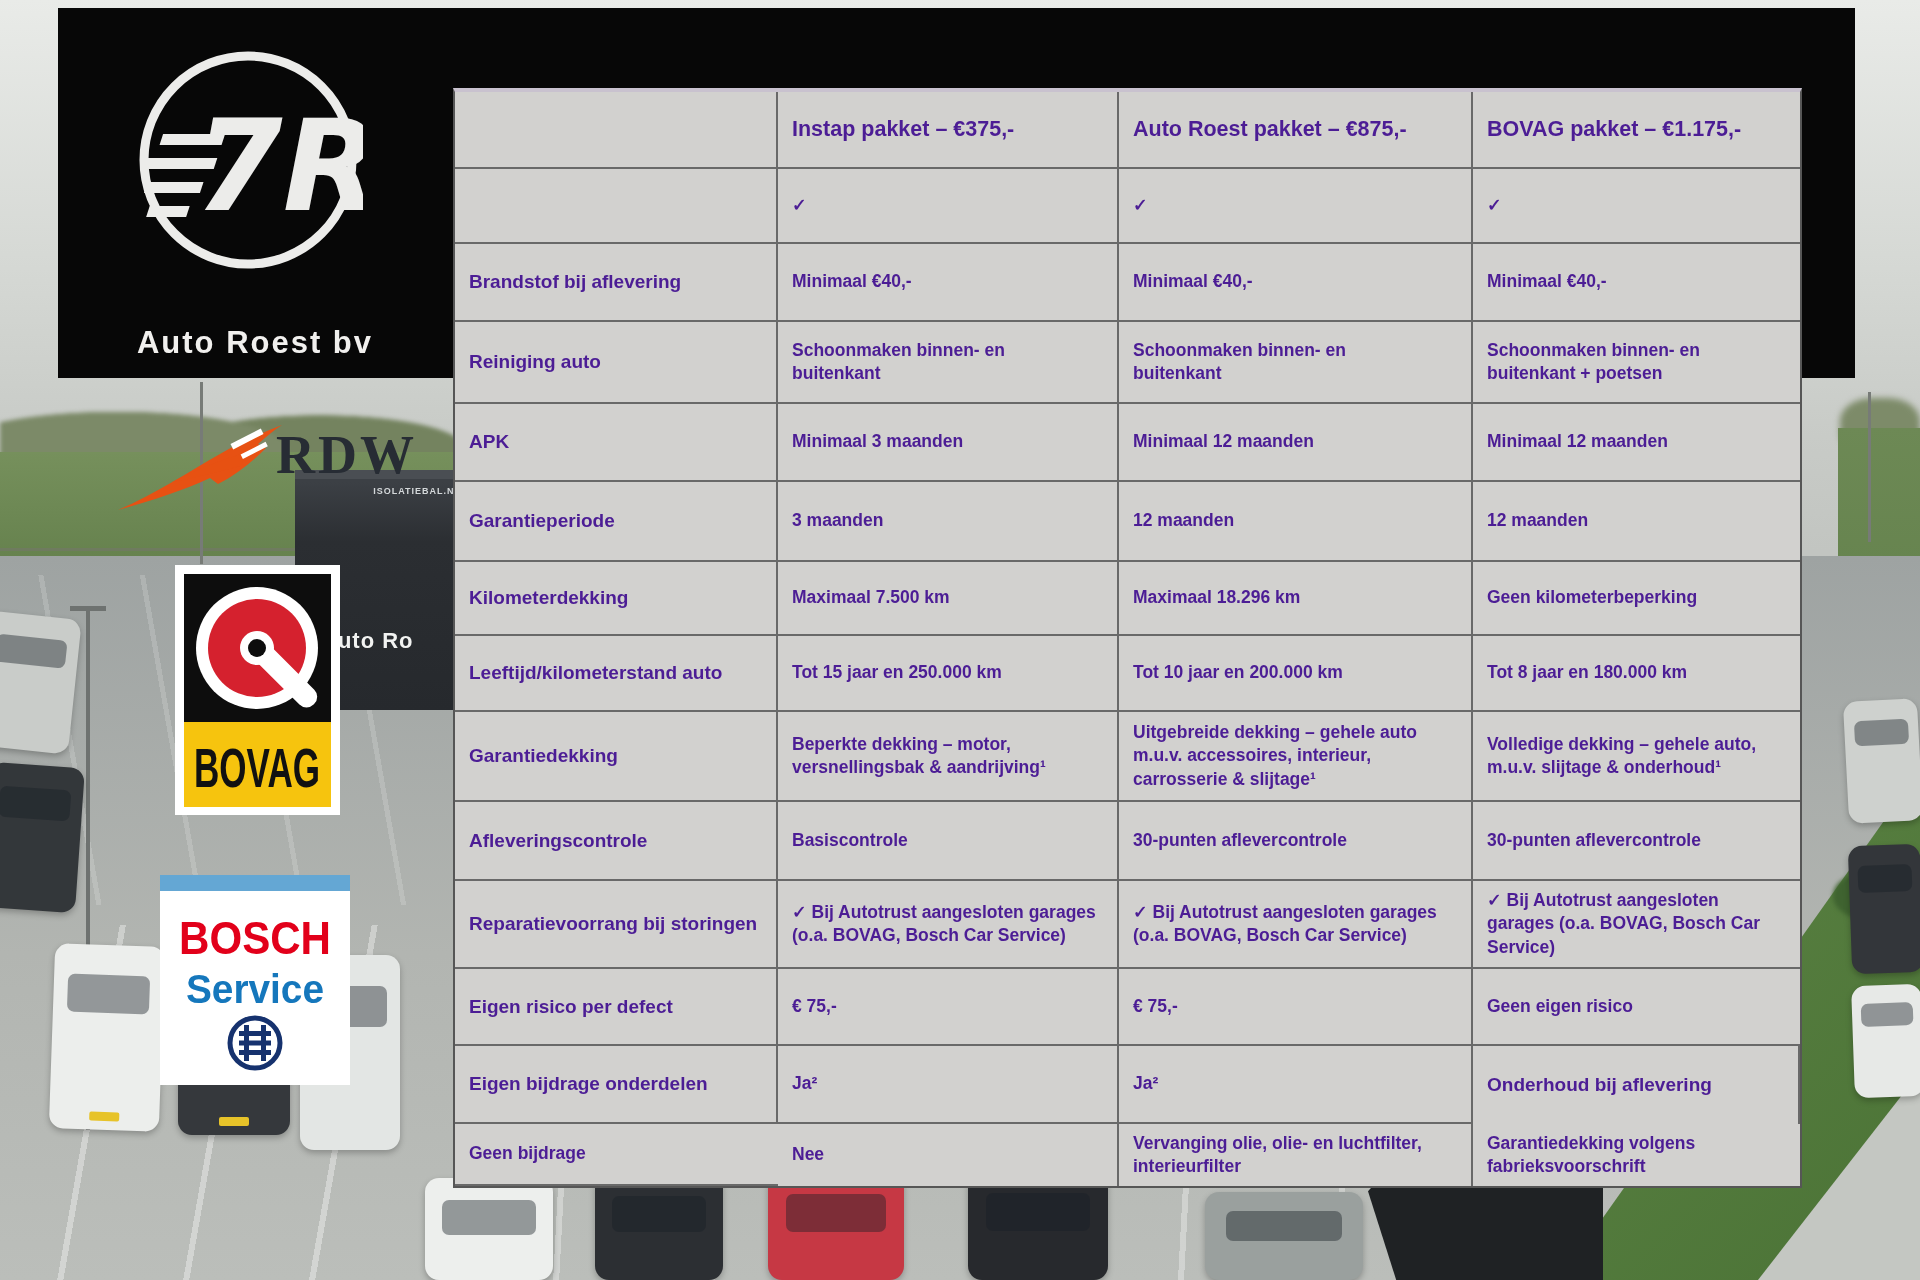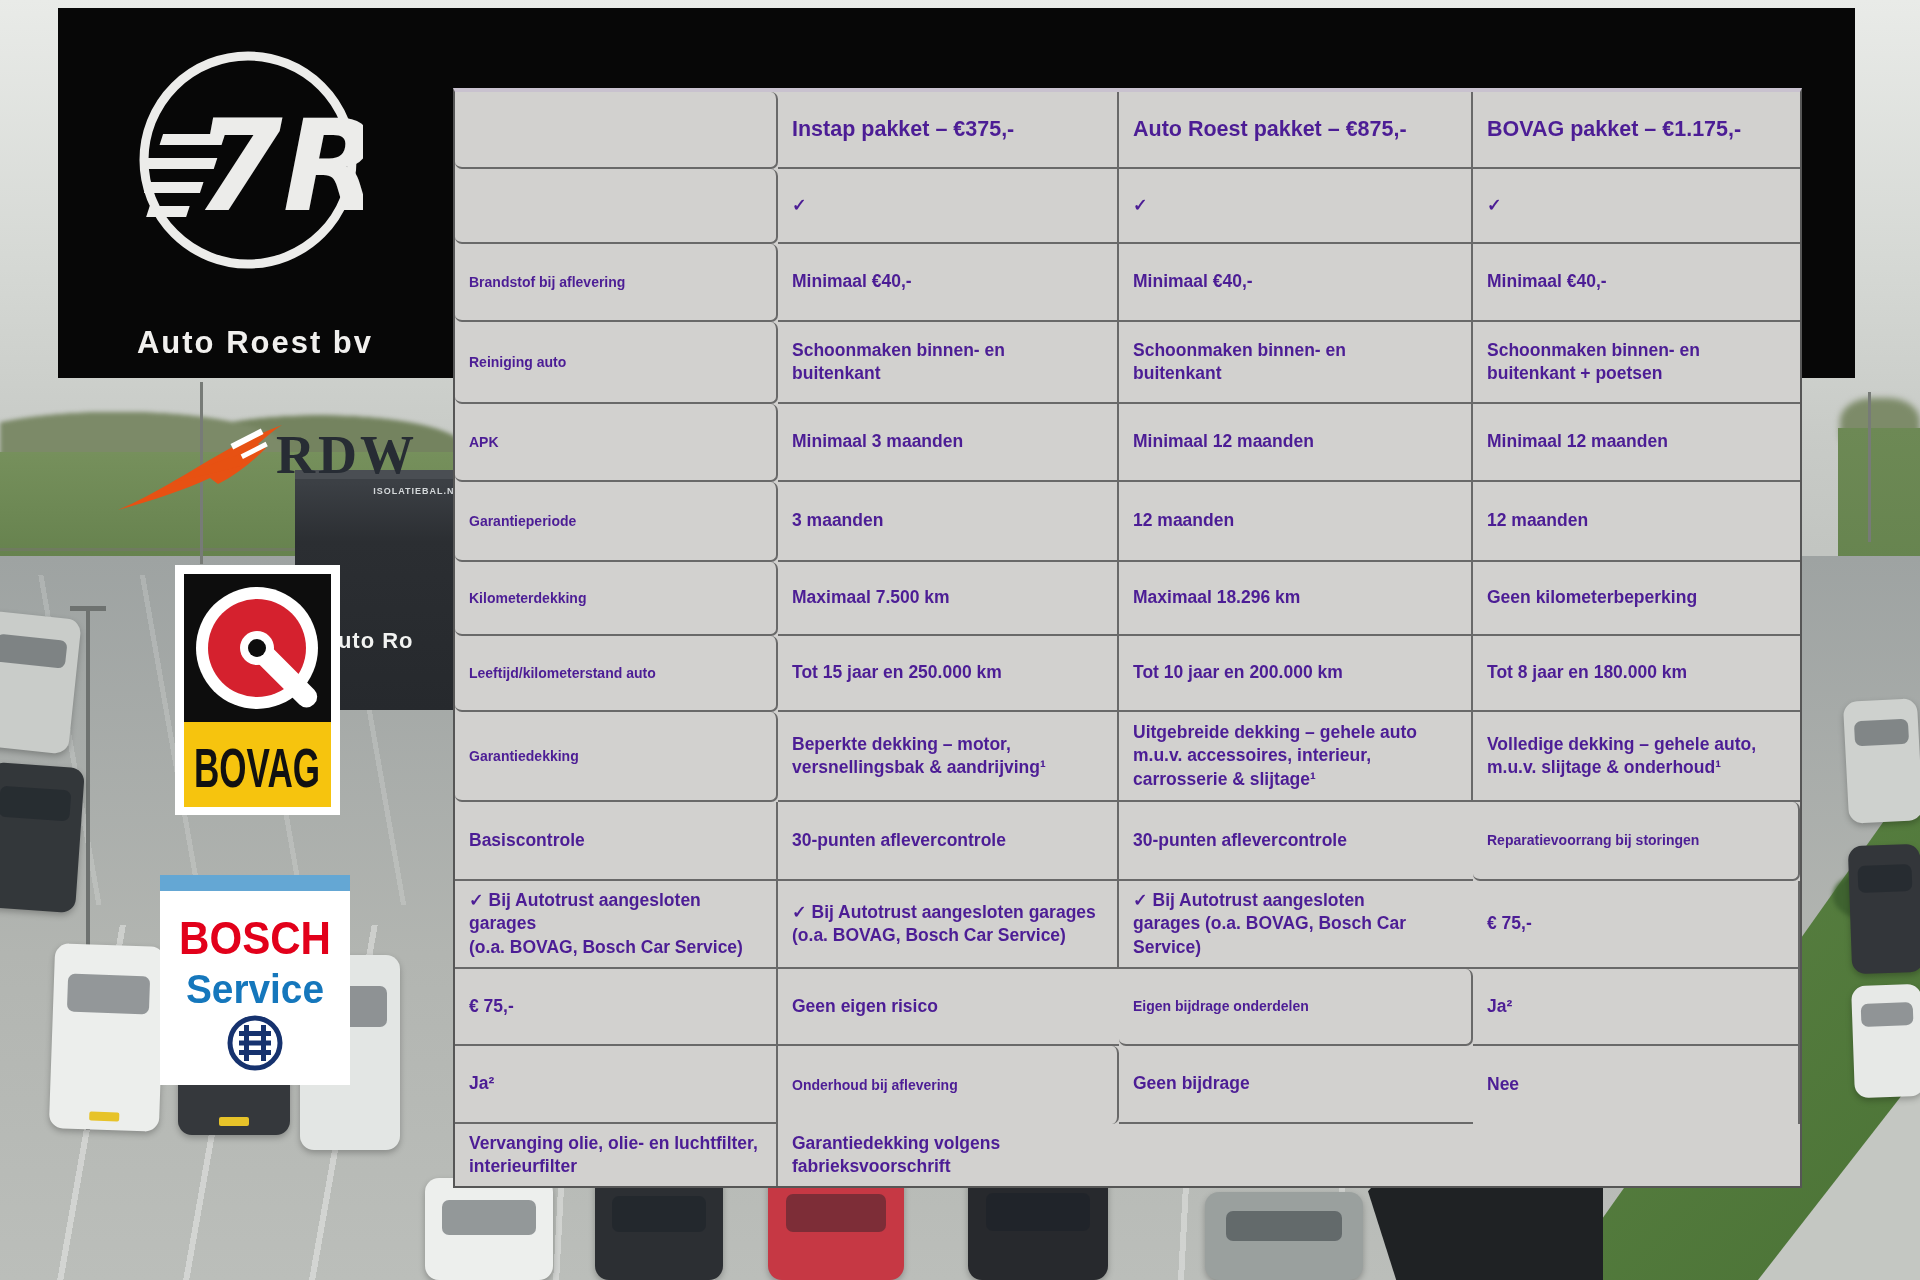--- a/index.html
+++ b/index.html
@@ -56,21 +56,21 @@
              border:2px solid #565656;border-top:4px solid #c9c2cf;
              display:grid;grid-template-columns:323px 341px 354px 327px;
              grid-template-rows:77px 75px 78px 82px 78px 80px 74px 76px 90px 79px 88px 77px 78px 62px;}
   .cell{border-right:2px solid #696969;border-bottom:2px solid #696969;
         display:flex;align-items:center;box-sizing:border-box;
         padding:4px 12px 4px 14px;color:#4c1d95;font-weight:700;font-size:17.5px;
         line-height:1.32;white-space:pre-line;}
   .cell.c3{border-right:none;}
   .cell.rlast{border-bottom:none;}
   .cell.head{font-size:21.5px;white-space:normal;}
-  .cell.c0{font-size:14px;white-space:normal;border-radius:7px;}
+  .cell.c0{font-size:19px;white-space:normal;}
 </style>
 </head>
 <body>
 
 <div class="stage">
 
   <div class="abs treeline"></div>
   <div class="abs treeline-r"></div>
   <div class="abs field-l"></div>
   <div class="abs field-r"></div>
@@ -207,33 +207,35 @@
 
     <div class="cell c0">Garantiedekking</div>
     <div class="cell c1">Beperkte dekking – motor,
 versnellingsbak &amp; aandrijving¹</div>
     <div class="cell c2">Uitgebreide dekking – gehele auto
 m.u.v. accessoires, interieur,
 carrosserie &amp; slijtage¹</div>
     <div class="cell c3">Volledige dekking – gehele auto,
 m.u.v. slijtage &amp; onderhoud¹</div>
 
+    <div class="cell c0">Afleveringscontrole</div>
     <div class="cell c1">Basiscontrole</div>
     <div class="cell c2">30-punten aflevercontrole</div>
     <div class="cell c3">30-punten aflevercontrole</div>
 
     <div class="cell c0">Reparatievoorrang bij storingen</div>
     <div class="cell c1">✓ Bij Autotrust aangesloten garages
 (o.a. BOVAG, Bosch Car Service)</div>
     <div class="cell c2">✓ Bij Autotrust aangesloten garages
 (o.a. BOVAG, Bosch Car Service)</div>
     <div class="cell c3">✓ Bij Autotrust aangesloten
 garages (o.a. BOVAG, Bosch Car
 Service)</div>
 
+    <div class="cell c0">Eigen risico per defect</div>
     <div class="cell c1">€ 75,-</div>
     <div class="cell c2">€ 75,-</div>
     <div class="cell c3">Geen eigen risico</div>
 
     <div class="cell c0">Eigen bijdrage onderdelen</div>
     <div class="cell c1">Ja²</div>
     <div class="cell c2">Ja²</div>
     <div class="cell c0 rlast">Onderhoud bij aflevering</div>
 
     <div class="cell c3">Geen bijdrage</div>

